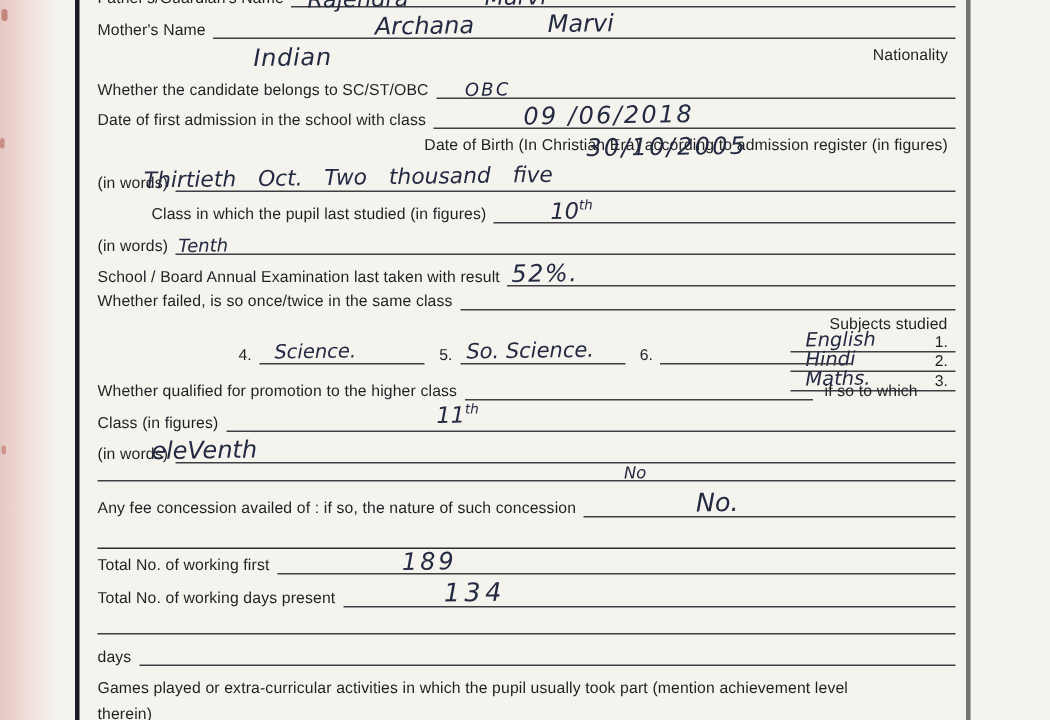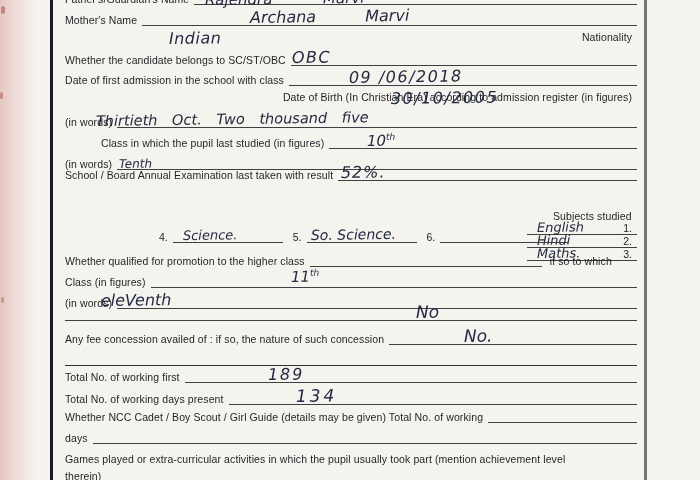--- a/index.html
+++ b/index.html
@@ -42,30 +42,30 @@
   .hw{
     position:absolute;bottom:-1px;
     font-family:"DejaVu Sans",sans-serif;font-style:italic;
     color:#232a41;white-space:nowrap;transform:rotate(-0.8deg);
     transform-origin:left bottom;
   }
   .hw sup{font-size:9px;}
   .hw-father{left:140px;bottom:-4px;font-size:15px;word-spacing:46px;}
   .hw-mother{left:185px;font-size:16px;word-spacing:44px;}
   .hw-nationality{left:104px;font-size:16px;letter-spacing:.5px;}
-  .hw-category{left:227px;font-size:16px;letter-spacing:1.5px;}
+  .hw-category{left:245px;font-size:12px;letter-spacing:1.5px;}
   .hw-admission{left:284px;font-size:16px;letter-spacing:1.5px;}
   .hw-dob{left:326px;font-size:16px;letter-spacing:1.5px;}
   .hw-dob-words{left:31px;font-size:14.5px;word-spacing:10px;}
   .hw-class-fig{left:266px;font-size:15px;}
   .hw-class-words{left:54px;font-size:12px;}
   .hw-result{left:276px;font-size:16px;letter-spacing:1px;}
   .hw-class11{left:226px;bottom:2px;font-size:15px;}
   .hw-eleventh{left:36px;font-size:16px;}
-  .hw-dues{left:351px;font-size:17px;}
+  .hw-dues{left:351px;font-size:11px;}
   .hw-concession{left:399px;font-size:17px;}
   .hw-total{left:203px;font-size:16px;letter-spacing:2px;}
   .hw-present{left:231px;font-size:17px;letter-spacing:3px;}
   .hw-slot{left:10px;font-size:13px;}
   .hw-slot5{left:4px;font-size:14px;}
 
   
   .subj-lbl{width:84px;padding-right:0;}
   .subj-indent{width:84px;}
   .slot-no{font-size:10.5px;line-height:12px;margin-left:10px;margin-right:5px;color:#1f2024;}
@@ -75,21 +75,21 @@
   
   .r-father{top:-11px;}
   .r-mother{top:10px;}
   .r-nationality{top:31px;flex-direction:column;}
   .r-category{top:50px;}
   .r-admission{top:70px;}
   .r-dob{top:91px;flex-direction:column;}
   .r-dob-words{top:112px;}
   .r-class-fig{top:133px;margin-left:36px;}
   .r-class-words{top:154px;}
-  .r-result{top:165px;}
+  .r-result{top:175px;}
   .r-failed{top:191px;}
   .r-subj1{top:210px;flex-direction:column;}
   .r-subj2{top:227px;}
   .r-promotion{top:251px;}
   .r-class11{top:272px;}
   .r-eleventh{top:293px;}
   .r-dues{top:305px;}
   .r-concession{top:329px;}
   .r-divider{top:350px;}
   .r-total{top:367px;}
@@ -164,20 +164,24 @@
       <span class="fill"></span>
       <span class="hw hw-class-words">Tenth</span>
     </div>
 
     <div class="row r-result">
       <span class="lbl">School / Board Annual Examination last taken with result</span>
       <span class="fill"></span>
       <span class="hw hw-result">52%.</span>
     </div>
 
+    <div class="row r-failed">
+      <span class="lbl">Whether failed, is so once/twice in the same class</span>
+      <span class="fill"></span>
+    </div>
 
     <div class="row r-subj1">
       <span class="lbl subj-lbl">Subjects studied</span>
       <span class="slot-no">1.</span>
       <span class="slot">
           <span class="hw hw-slot">English</span>
         </span>
       <span class="slot-no">2.</span>
       <span class="slot">
           <span class="hw hw-slot">Hindi</span>
@@ -244,21 +248,20 @@
       <span class="hw hw-total">189</span>
     </div>
 
     <div class="row r-present">
       <span class="lbl">Total No. of working days present</span>
       <span class="fill"></span>
       <span class="hw hw-present">134</span>
     </div>
 
     <div class="row r-ncc">
-      <span class="lbl">Whether NCC Cadet / Boy Scout / Girl Guide (details may be given) Total No. of working</span>
       <span class="fill"></span>
     </div>
 
     <div class="row r-days">
       <span class="lbl">days</span>
       <span class="fill"></span>
     </div>
 
     <div class="row r-games">
       <span class="lbl">Games played  or extra-curricular activities in which the pupil usually took part (mention achievement level</span>

